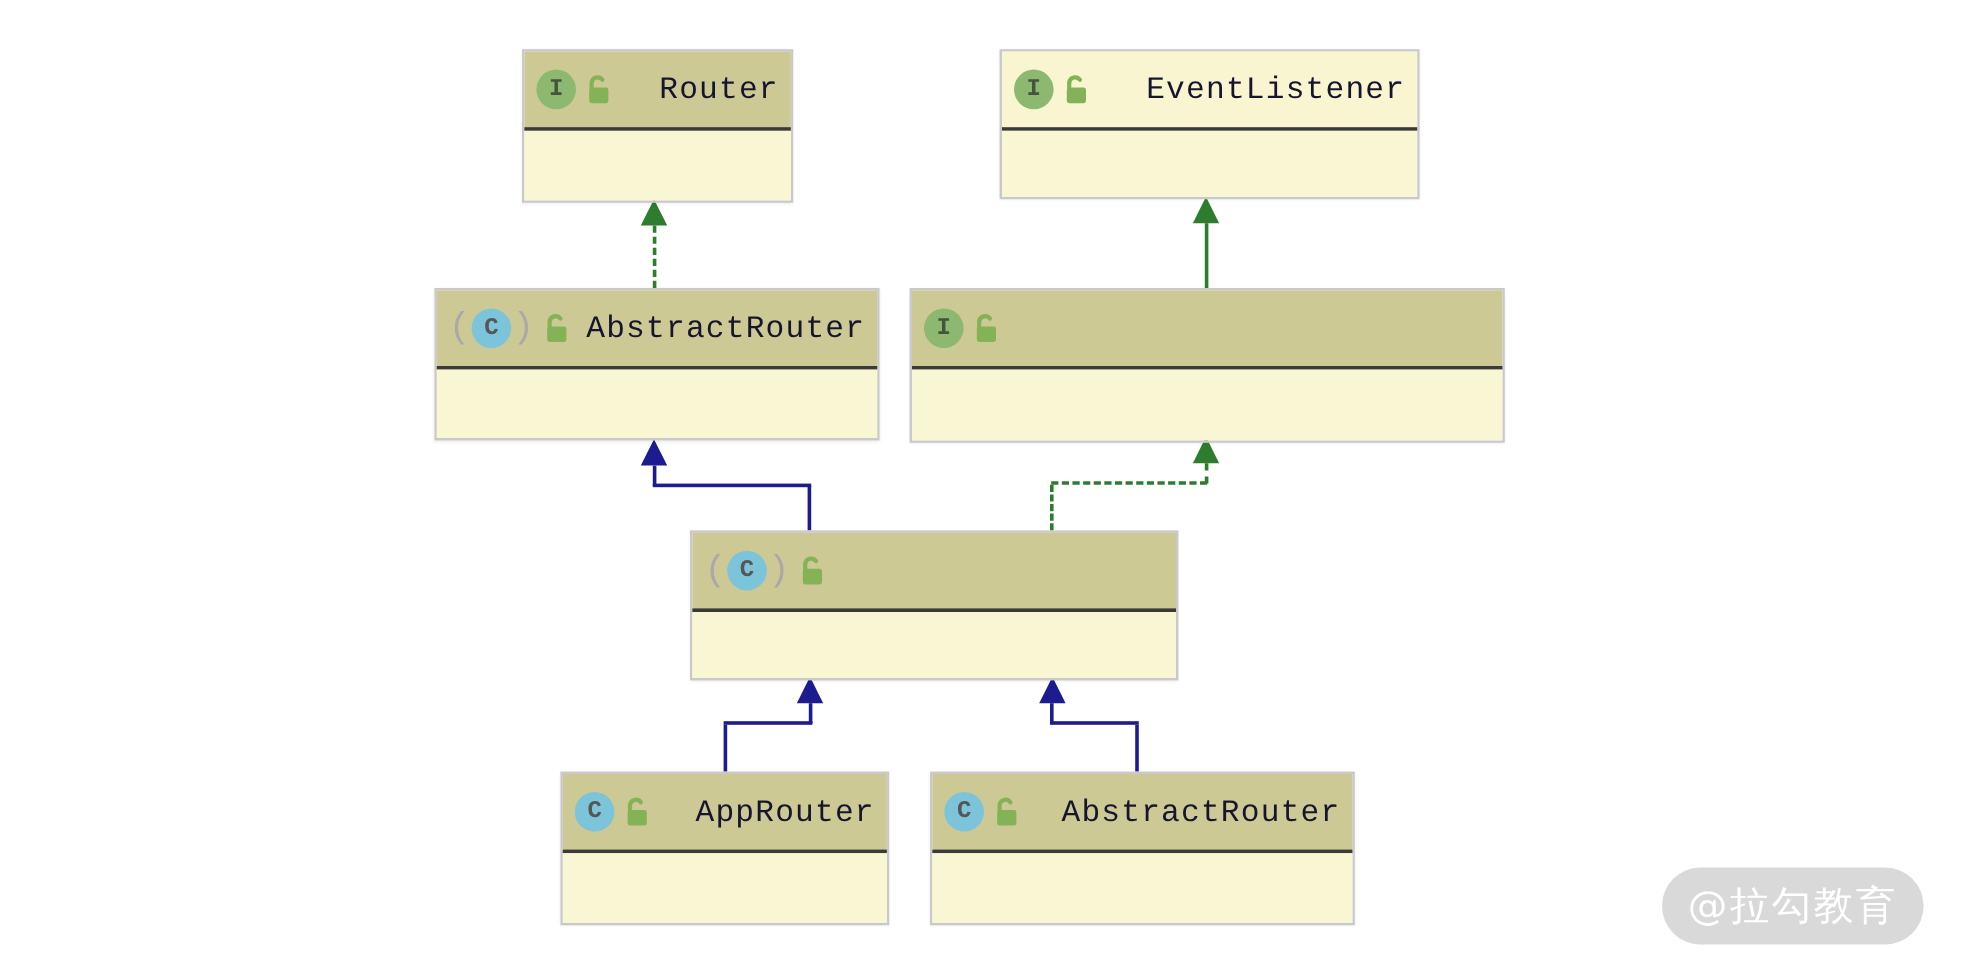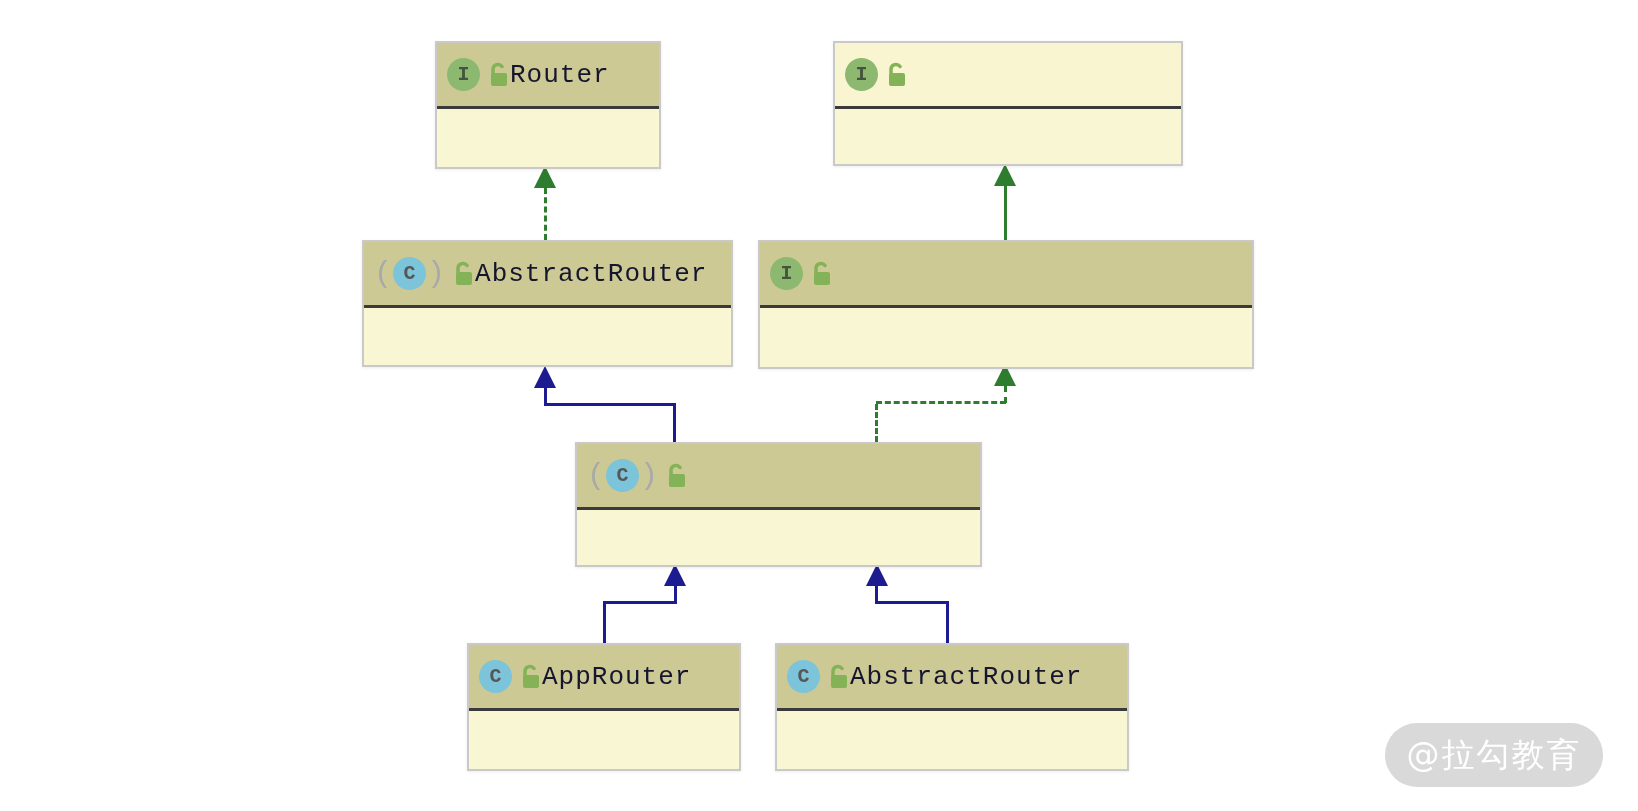--- a/index.html
+++ b/index.html
@@ -6,21 +6,21 @@
   .canvas{position:relative;width:1638px;height:811px;background:#ffffff;overflow:hidden;
           font-family:"Liberation Mono",monospace;}
 
   
   .uml-box{position:absolute;border:2px solid #c9c9c9;display:flex;flex-direction:column;
            box-shadow:0 1px 3px rgba(0,0,0,0.08);}
   .uml-header{height:63px;border-bottom:3px solid #3a3a3a;display:flex;align-items:center;
               padding:0 10px;background:#cdc994;font-size:26px;color:#15152e;}
   .uml-header.light{background:#f8f5d0;}
   .uml-body{flex:1;background:#f9f6d3;}
-  .uml-name{flex:1;text-align:left;white-space:nowrap;letter-spacing:1px;}
+  .uml-name{flex:1;text-align:right;white-space:nowrap;letter-spacing:1px;}
 
   .icon-circle{width:33px;height:33px;border-radius:50%;flex:0 0 auto;display:flex;
                align-items:center;justify-content:center;font-size:20px;font-weight:bold;}
   .icon-circle.iface{background:#8cb96f;color:#44543e;}
   .icon-circle.cls{background:#7cc4da;color:#565656;}
   .paren-wrap{display:flex;align-items:center;color:#a9a9a9;font-size:30px;flex:0 0 auto;}
   .paren-wrap::before{content:"(";margin-right:1px;}
   .paren-wrap::after{content:")";margin-left:1px;}
   .lock{margin-left:7px;flex:0 0 auto;display:flex;align-items:center;}
 
@@ -135,20 +135,21 @@
 
   <div class="uml-box pos-eventlistener">
     <div class="uml-header light">
       <span class="icon-circle iface">I</span>
       <span class="lock">
         <svg width="23" height="26" viewBox="0 0 23 26">
             <path d="M6 11 V7 a5 5 0 0 1 9 -2.5" stroke="#83b356" stroke-width="3.5" fill="none" stroke-linecap="round"></path>
             <rect x="4" y="11" width="16" height="13" rx="2" fill="#83b356"></rect>
           </svg>
       </span>
+      <span class="uml-name">EventListener</span>
     </div>
     <div class="uml-body"></div>
   </div>
 
   <div class="uml-box pos-abstractrouter">
     <div class="uml-header">
       <span class="paren-wrap">
           <span class="icon-circle cls">C</span>
         </span>
       <span class="lock">

